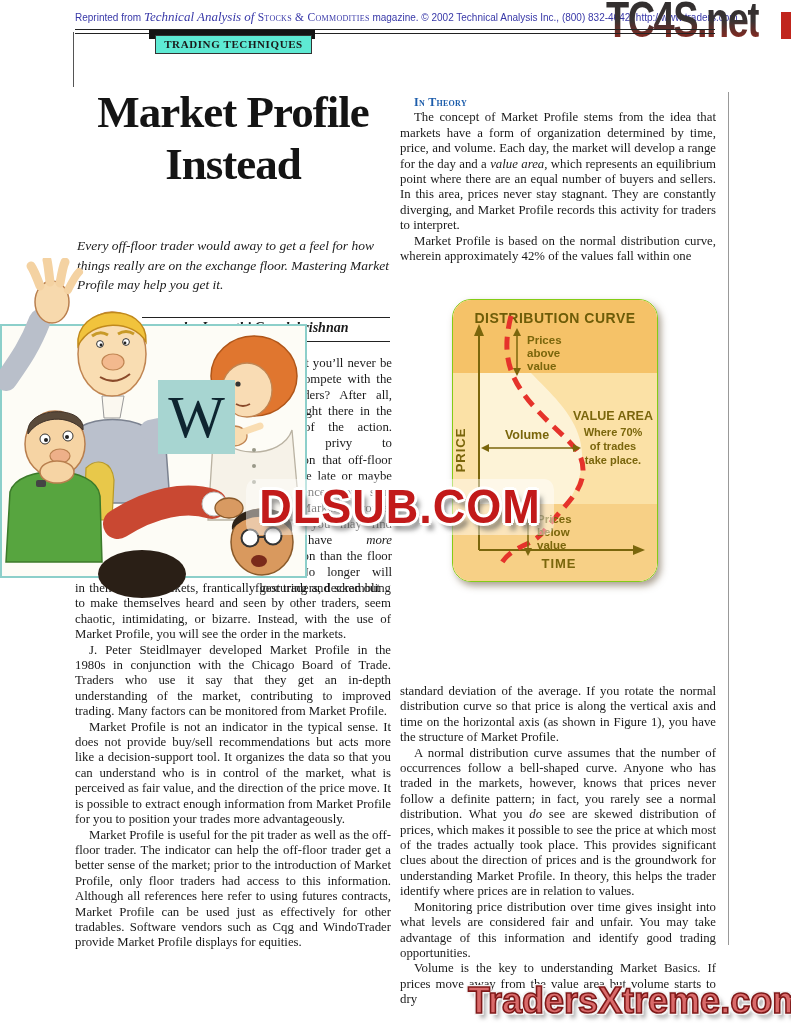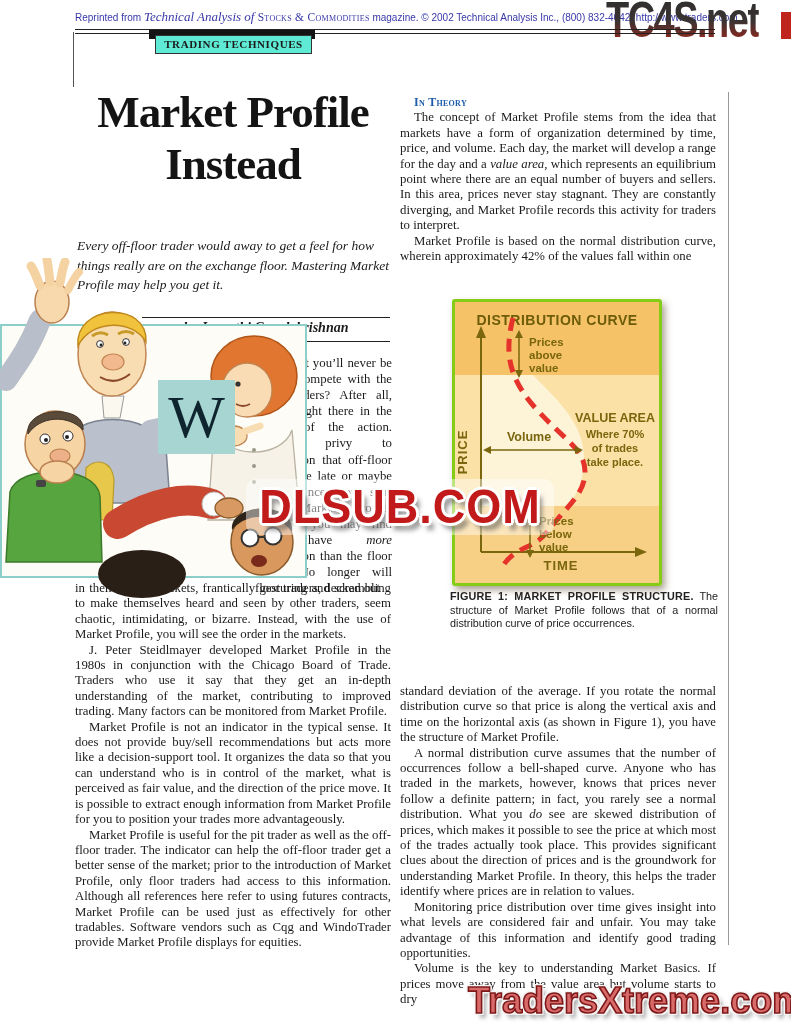--- a/index.html
+++ b/index.html
@@ -52,22 +52,22 @@
 
   .colL{top:581px;left:75px;width:316px;font-size:12.8px;line-height:15.4px;text-align:justify;}
   .colR-top{top:95px;left:400px;width:316px;font-size:12.8px;line-height:15.4px;text-align:justify;}
   .colR-bot{top:656px;left:400px;width:316px;font-size:12.8px;line-height:15.4px;text-align:justify;margin-top:28px;}
   .colL p,.colR-top p,.colR-bot p{margin:0;text-indent:14px;}
   .colL p.noindent,.colR-bot p.noindent{text-indent:0;}
   .sec-head{font-family:"Liberation Serif",serif;font-variant:small-caps;font-weight:bold;
             font-size:12px;color:#1d5dab;letter-spacing:.3px;text-indent:0;margin:0 0 2px 0;text-align:left;}
 
   
-  .fig{top:299px;left:452px;width:204px;height:281px;border-radius:3px;overflow:hidden;
-       border:3px solid #84cc16;box-shadow:3px 4px 7px rgba(90,70,40,.5);z-index:5;}
+  .fig{top:299px;left:452px;width:204px;height:281px;border-radius:19px;overflow:hidden;
+       border:1px solid #84cc16;box-shadow:3px 4px 7px rgba(90,70,40,.5);z-index:5;}
   .caption{top:590px;left:450px;width:268px;font-family:"Liberation Sans",sans-serif;
            font-size:10.8px;line-height:13.5px;color:#222;text-align:justify;}
   .caption b{letter-spacing:.2px;}
 
   .cartoon{top:258px;left:0;width:308px;height:380px;z-index:6;}
 </style>
 </head>
 <body>
 
 <div class="page">
@@ -219,21 +219,20 @@
       <text x="160" y="150" text-anchor="middle" font-size="11" font-weight="bold" fill="#7a660c">of trades</text>
       <text x="160" y="164" text-anchor="middle" font-size="11" font-weight="bold" fill="#7a660c">take place.</text>
 
       <line x1="75" y1="206" x2="75" y2="250" stroke="#7a660c" stroke-width="1.5"></line>
       <polygon points="75,256 71,248 79,248" fill="#7a660c"></polygon>
       <text x="84" y="223" font-size="11.5" font-weight="bold" fill="#7a660c">Prices</text>
       <text x="84" y="236" font-size="11.5" font-weight="bold" fill="#7a660c">below</text>
       <text x="84" y="249" font-size="11.5" font-weight="bold" fill="#7a660c">value</text>
     </svg>
   </div>
-  <div class="abs caption"><b>FIGURE 1: MARKET PROFILE STRUCTURE.</b><span> The structure of Market Profile follows that of a normal distribution curve of price occurrences.</span></div>
 
   <div class="abs colR-bot">
     <p class="noindent">standard deviation of the average. If you rotate the normal distribution curve so that price is along the vertical axis and time on the horizontal axis (as shown in Figure 1), you have the structure of Market Profile.</p>
     <p><span>A normal distribution curve assumes that the number of occurrences follow a bell-shaped curve. Anyone who has traded in the markets, however, knows that prices never follow a definite pattern; in fact, you rarely see a normal distribution. What you </span><span style="font-style: italic;">do</span><span> see are skewed distribution of prices, which makes it possible to see the price at which most of the trades actually took place. This provides significant clues about the direction of prices and is the groundwork for understanding Market Profile. In theory, this helps the trader identify where prices are in relation to values.</span></p>
     <p>Monitoring price distribution over time gives insight into what levels are considered fair and unfair. You may take advantage of this information and identify good trading opportunities.</p>
     <p>Volume is the key to understanding Market Basics. If prices move away from the value area but volume starts to dry</p>
   </div>
 
   <div class="abs wm-dlsub">DLSUB.COM</div>
   <div class="abs wm-traders">TradersXtreme.com</div>

